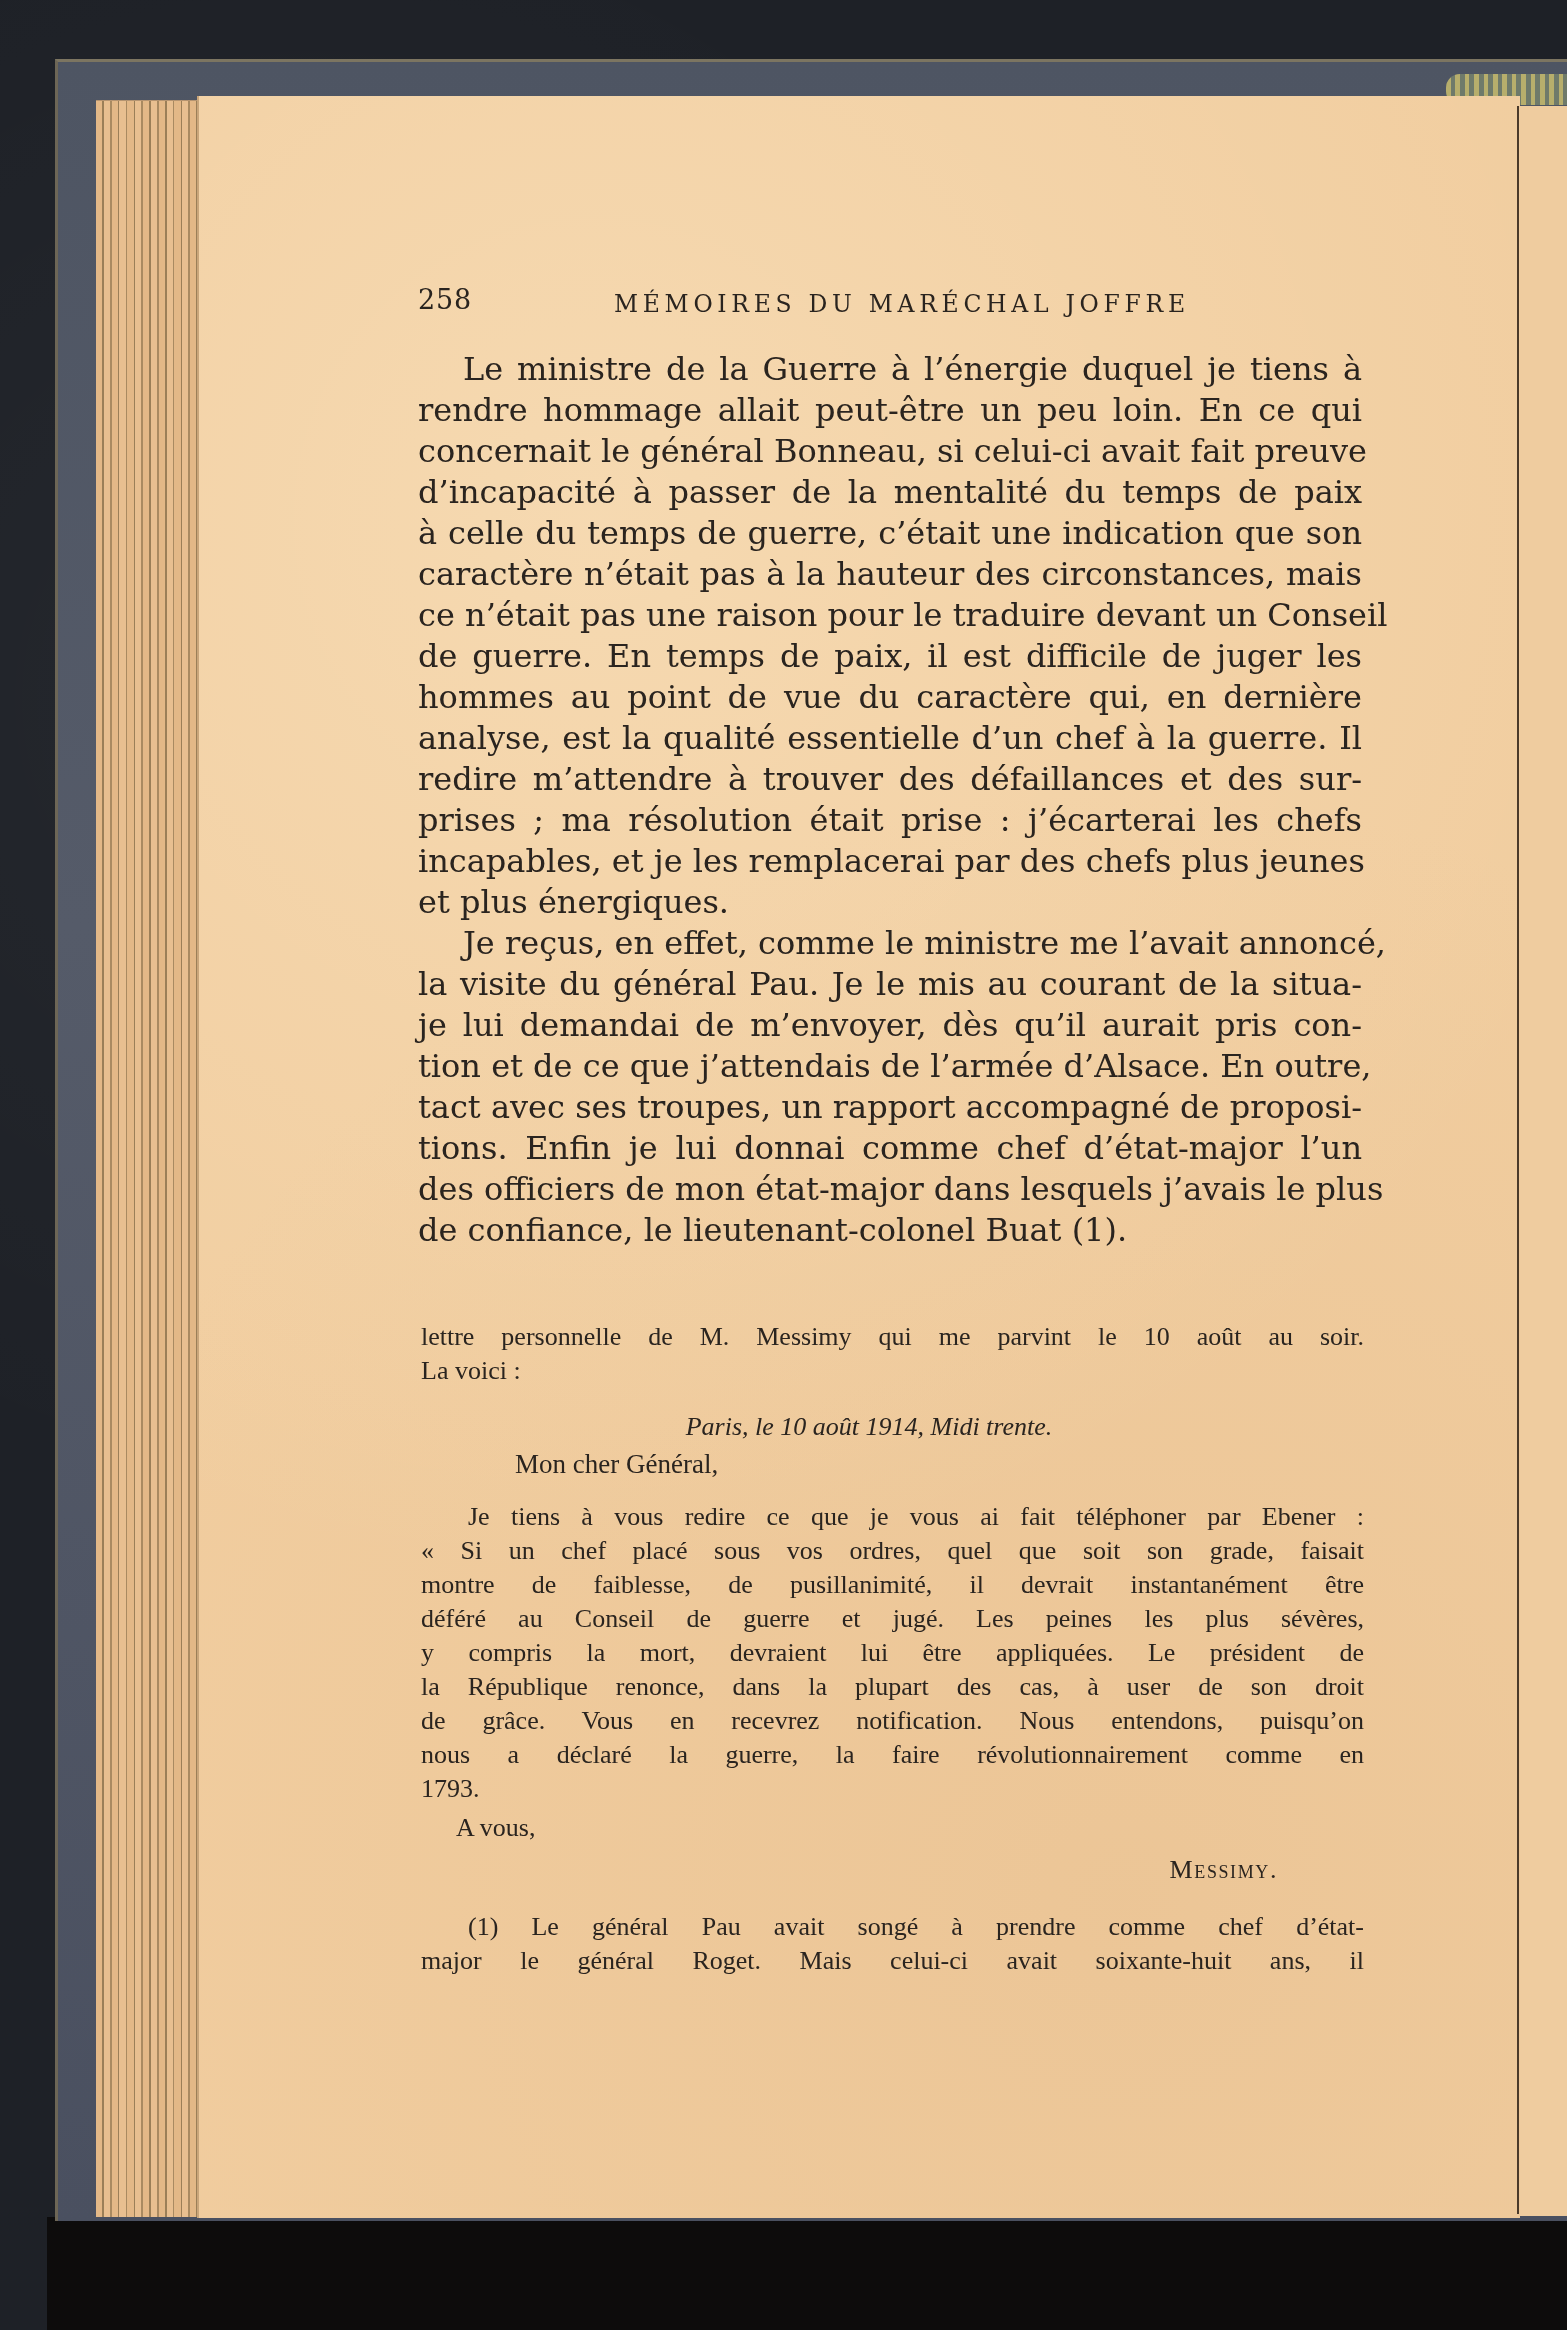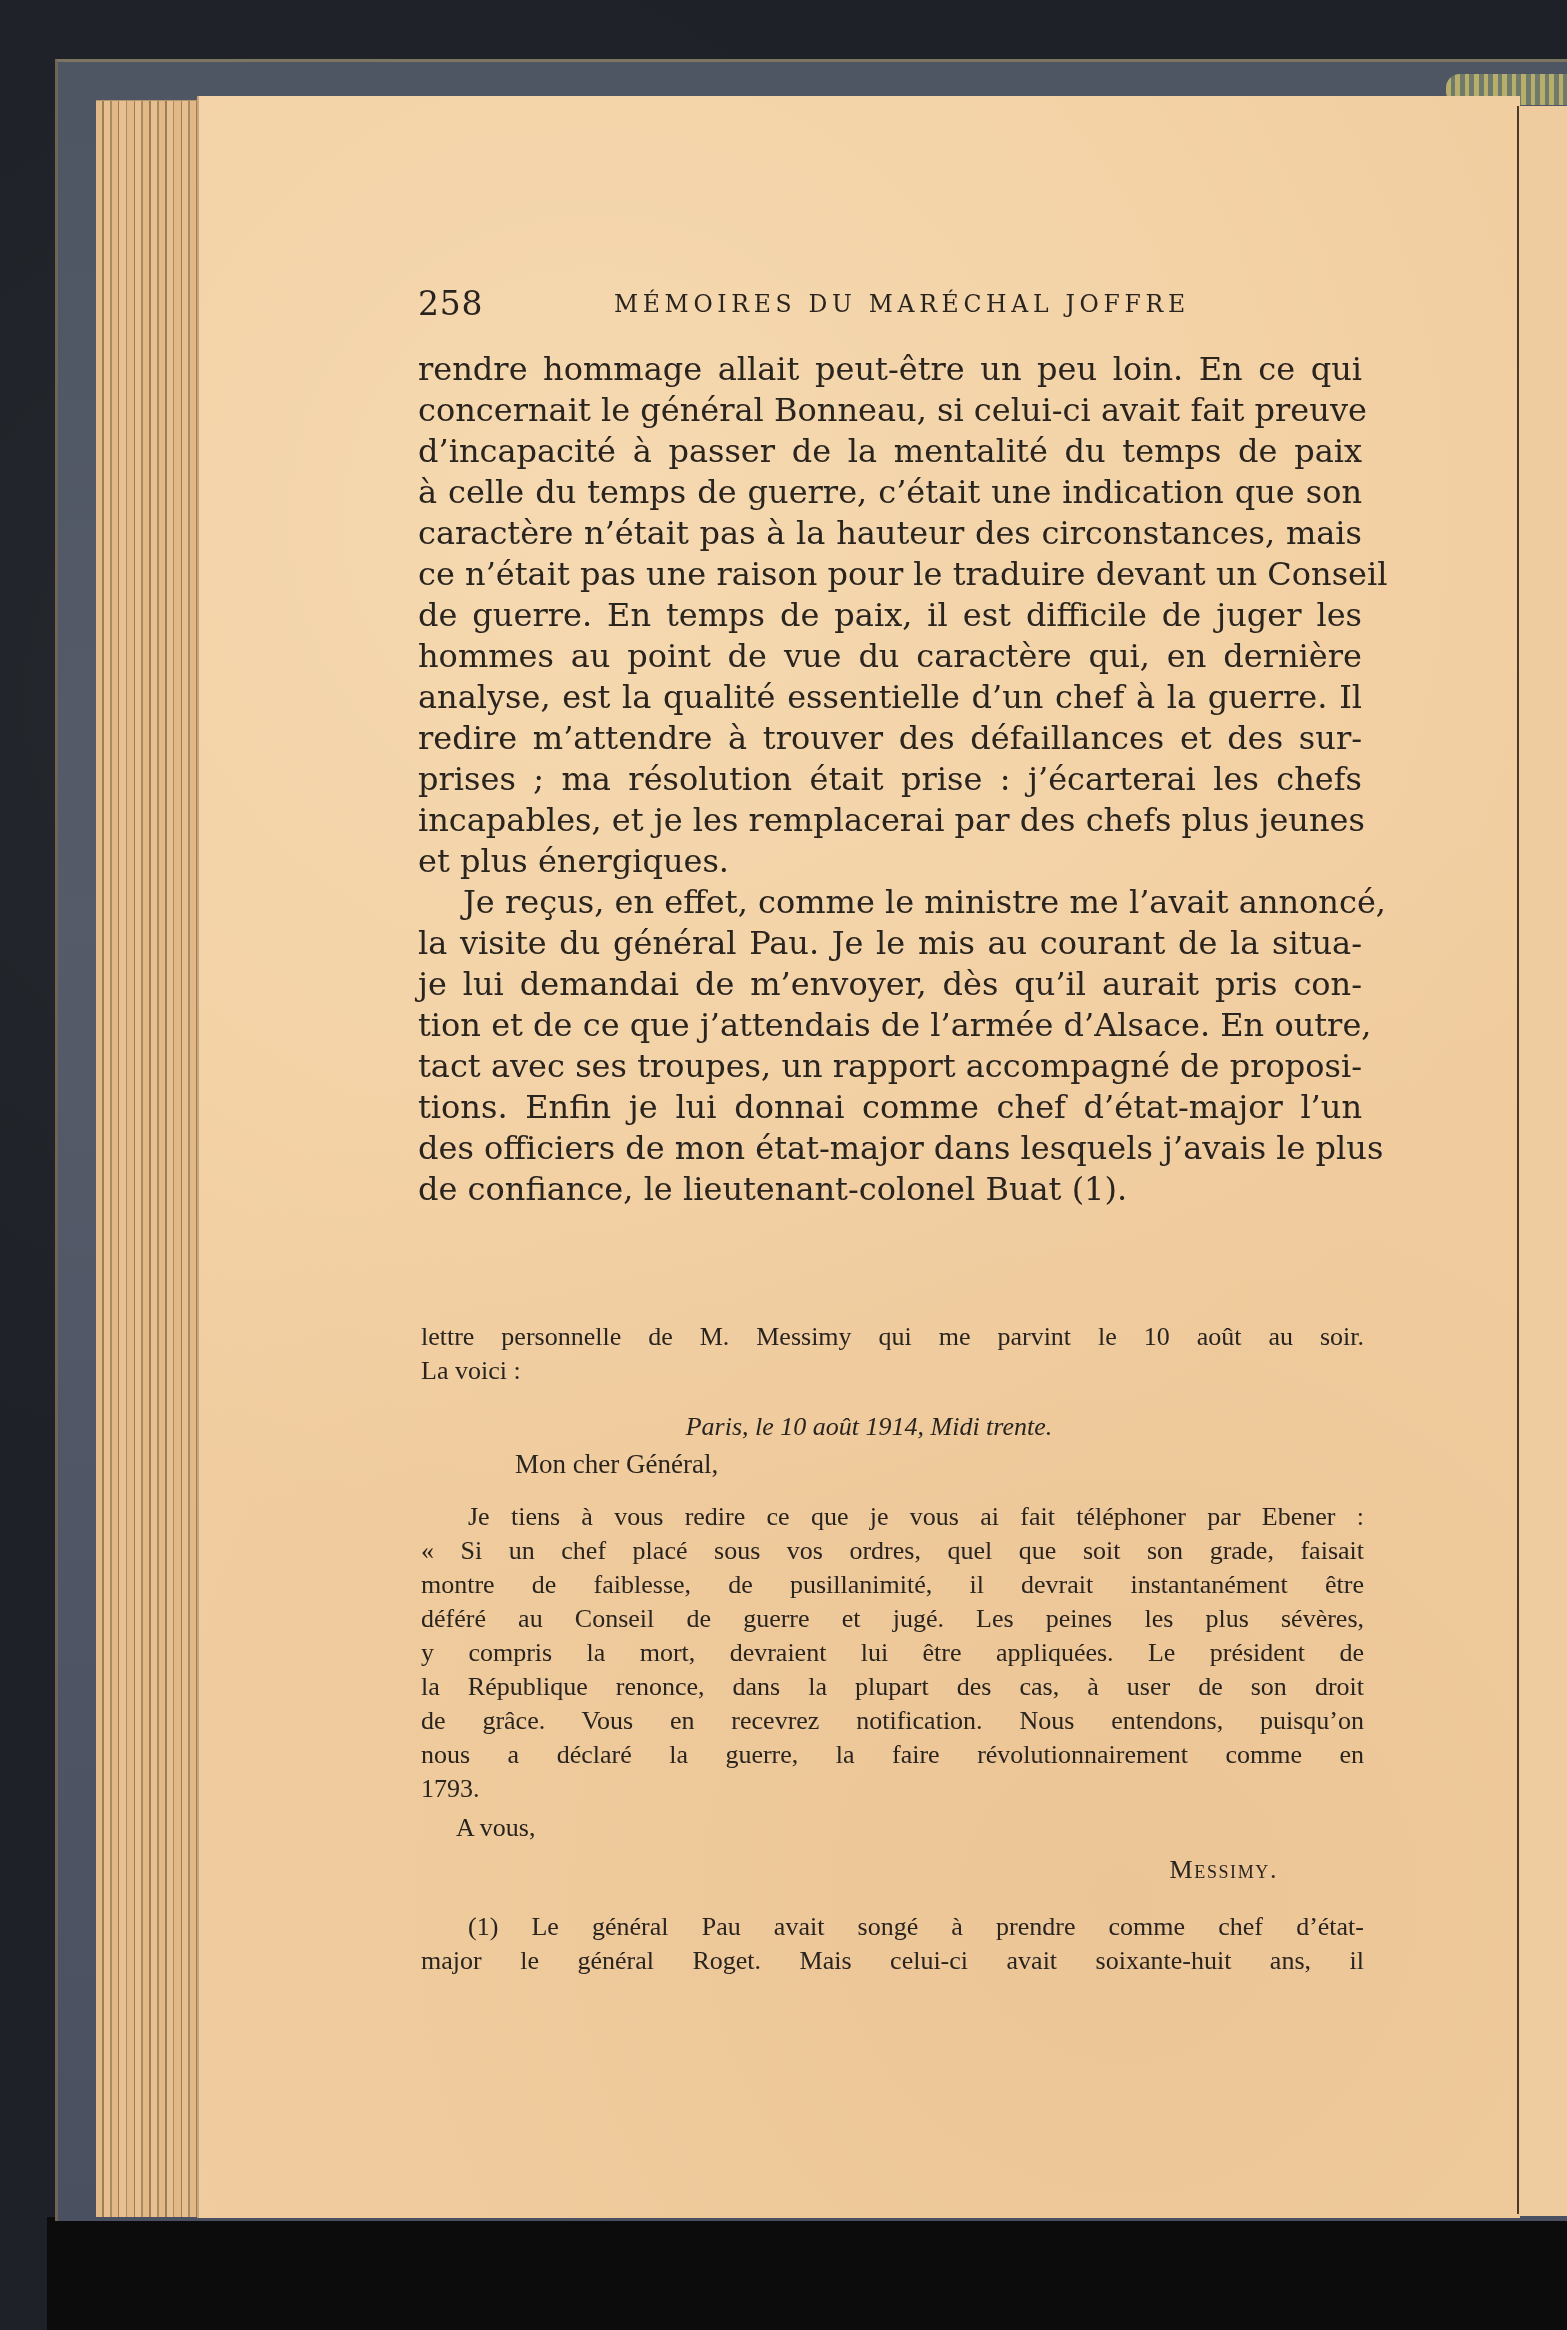--- a/index.html
+++ b/index.html
@@ -52,21 +52,21 @@
   .facing-page {
     position:absolute; left:1519px; top:106px; width:48px; height:2110px;
     background:#efcc9f;
   }
   .text-ink { color:#2a241f; }
 
   .header {
     position:absolute; top:284px; left:418px; width:948px; height:47px;
   }
   .page-number {
-    position:absolute; left:0; top:0; font-size:33px; letter-spacing:0.8px;
+    position:absolute; left:0; top:0; font-size:27px; letter-spacing:0.8px;
   }
   .running-head {
     position:absolute; left:196px; top:6.3px; font-size:23.5px; letter-spacing:4.7px;
     font-variant:small-caps;
   }
 
   .body {
     position:absolute; left:418px; top:349px; width:944px;
     font-size:32px; line-height:41px; text-align:justify;
   }
@@ -100,20 +100,21 @@
 <div class="page"></div>
 <div class="gutter"></div>
 
 <div class="header text-ink">
   <span class="page-number">258</span>
   <span class="running-head">MÉMOIRES DU MARÉCHAL JOFFRE</span>
 </div>
 
 <div class="body text-ink">
   <p>
+    <span class="line">Le ministre de la Guerre à l’énergie duquel je tiens à</span>
     <span class="line" style="text-indent:0">rendre hommage allait peut-être un peu loin. En ce qui</span>
     <span class="line" style="text-indent:0">concernait le général Bonneau, si celui-ci avait fait preuve</span>
     <span class="line" style="text-indent:0">d’incapacité à passer de la mentalité du temps de paix</span>
     <span class="line" style="text-indent:0">à celle du temps de guerre, c’était une indication que son</span>
     <span class="line" style="text-indent:0">caractère n’était pas à la hauteur des circonstances, mais</span>
     <span class="line" style="text-indent:0">ce n’était pas une raison pour le traduire devant un Conseil</span>
     <span class="line" style="text-indent:0">de guerre. En temps de paix, il est difficile de juger les</span>
     <span class="line" style="text-indent:0">hommes au point de vue du caractère qui, en dernière</span>
     <span class="line" style="text-indent:0">analyse, est la qualité essentielle d’un chef à la guerre. Il</span>
     <span class="line" style="text-indent:0">redire m’attendre à trouver des défaillances et des sur-</span>

